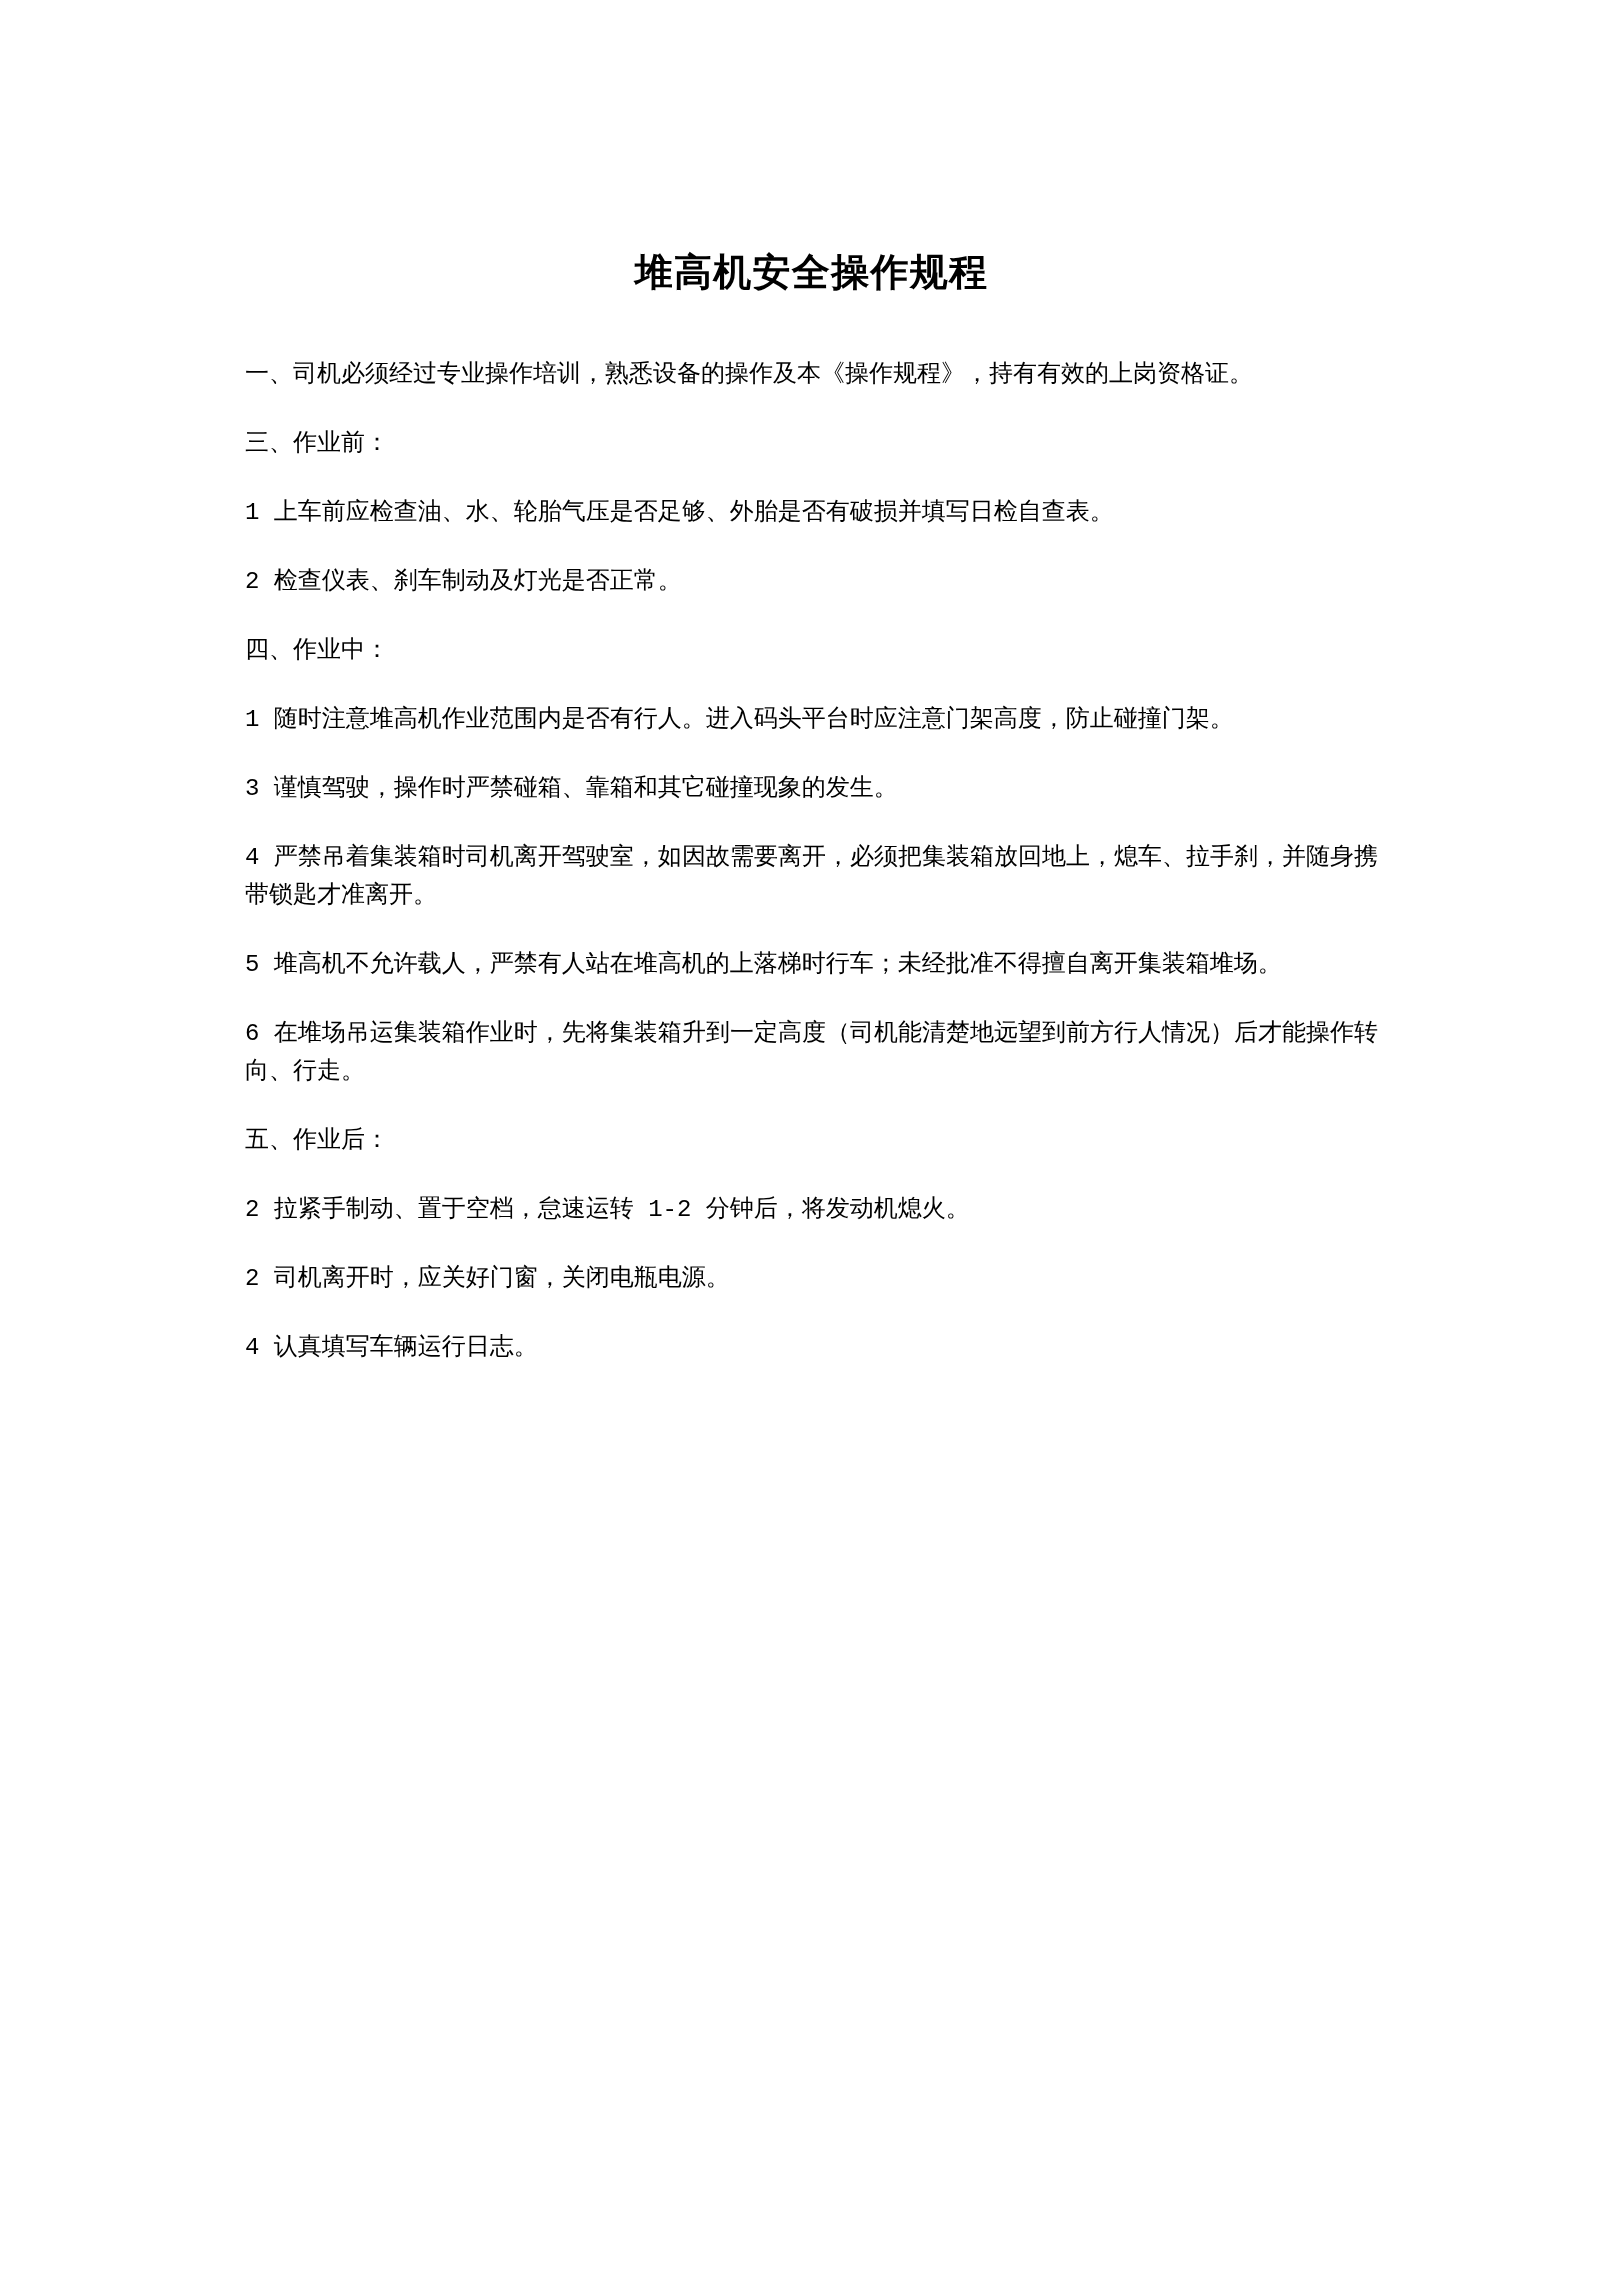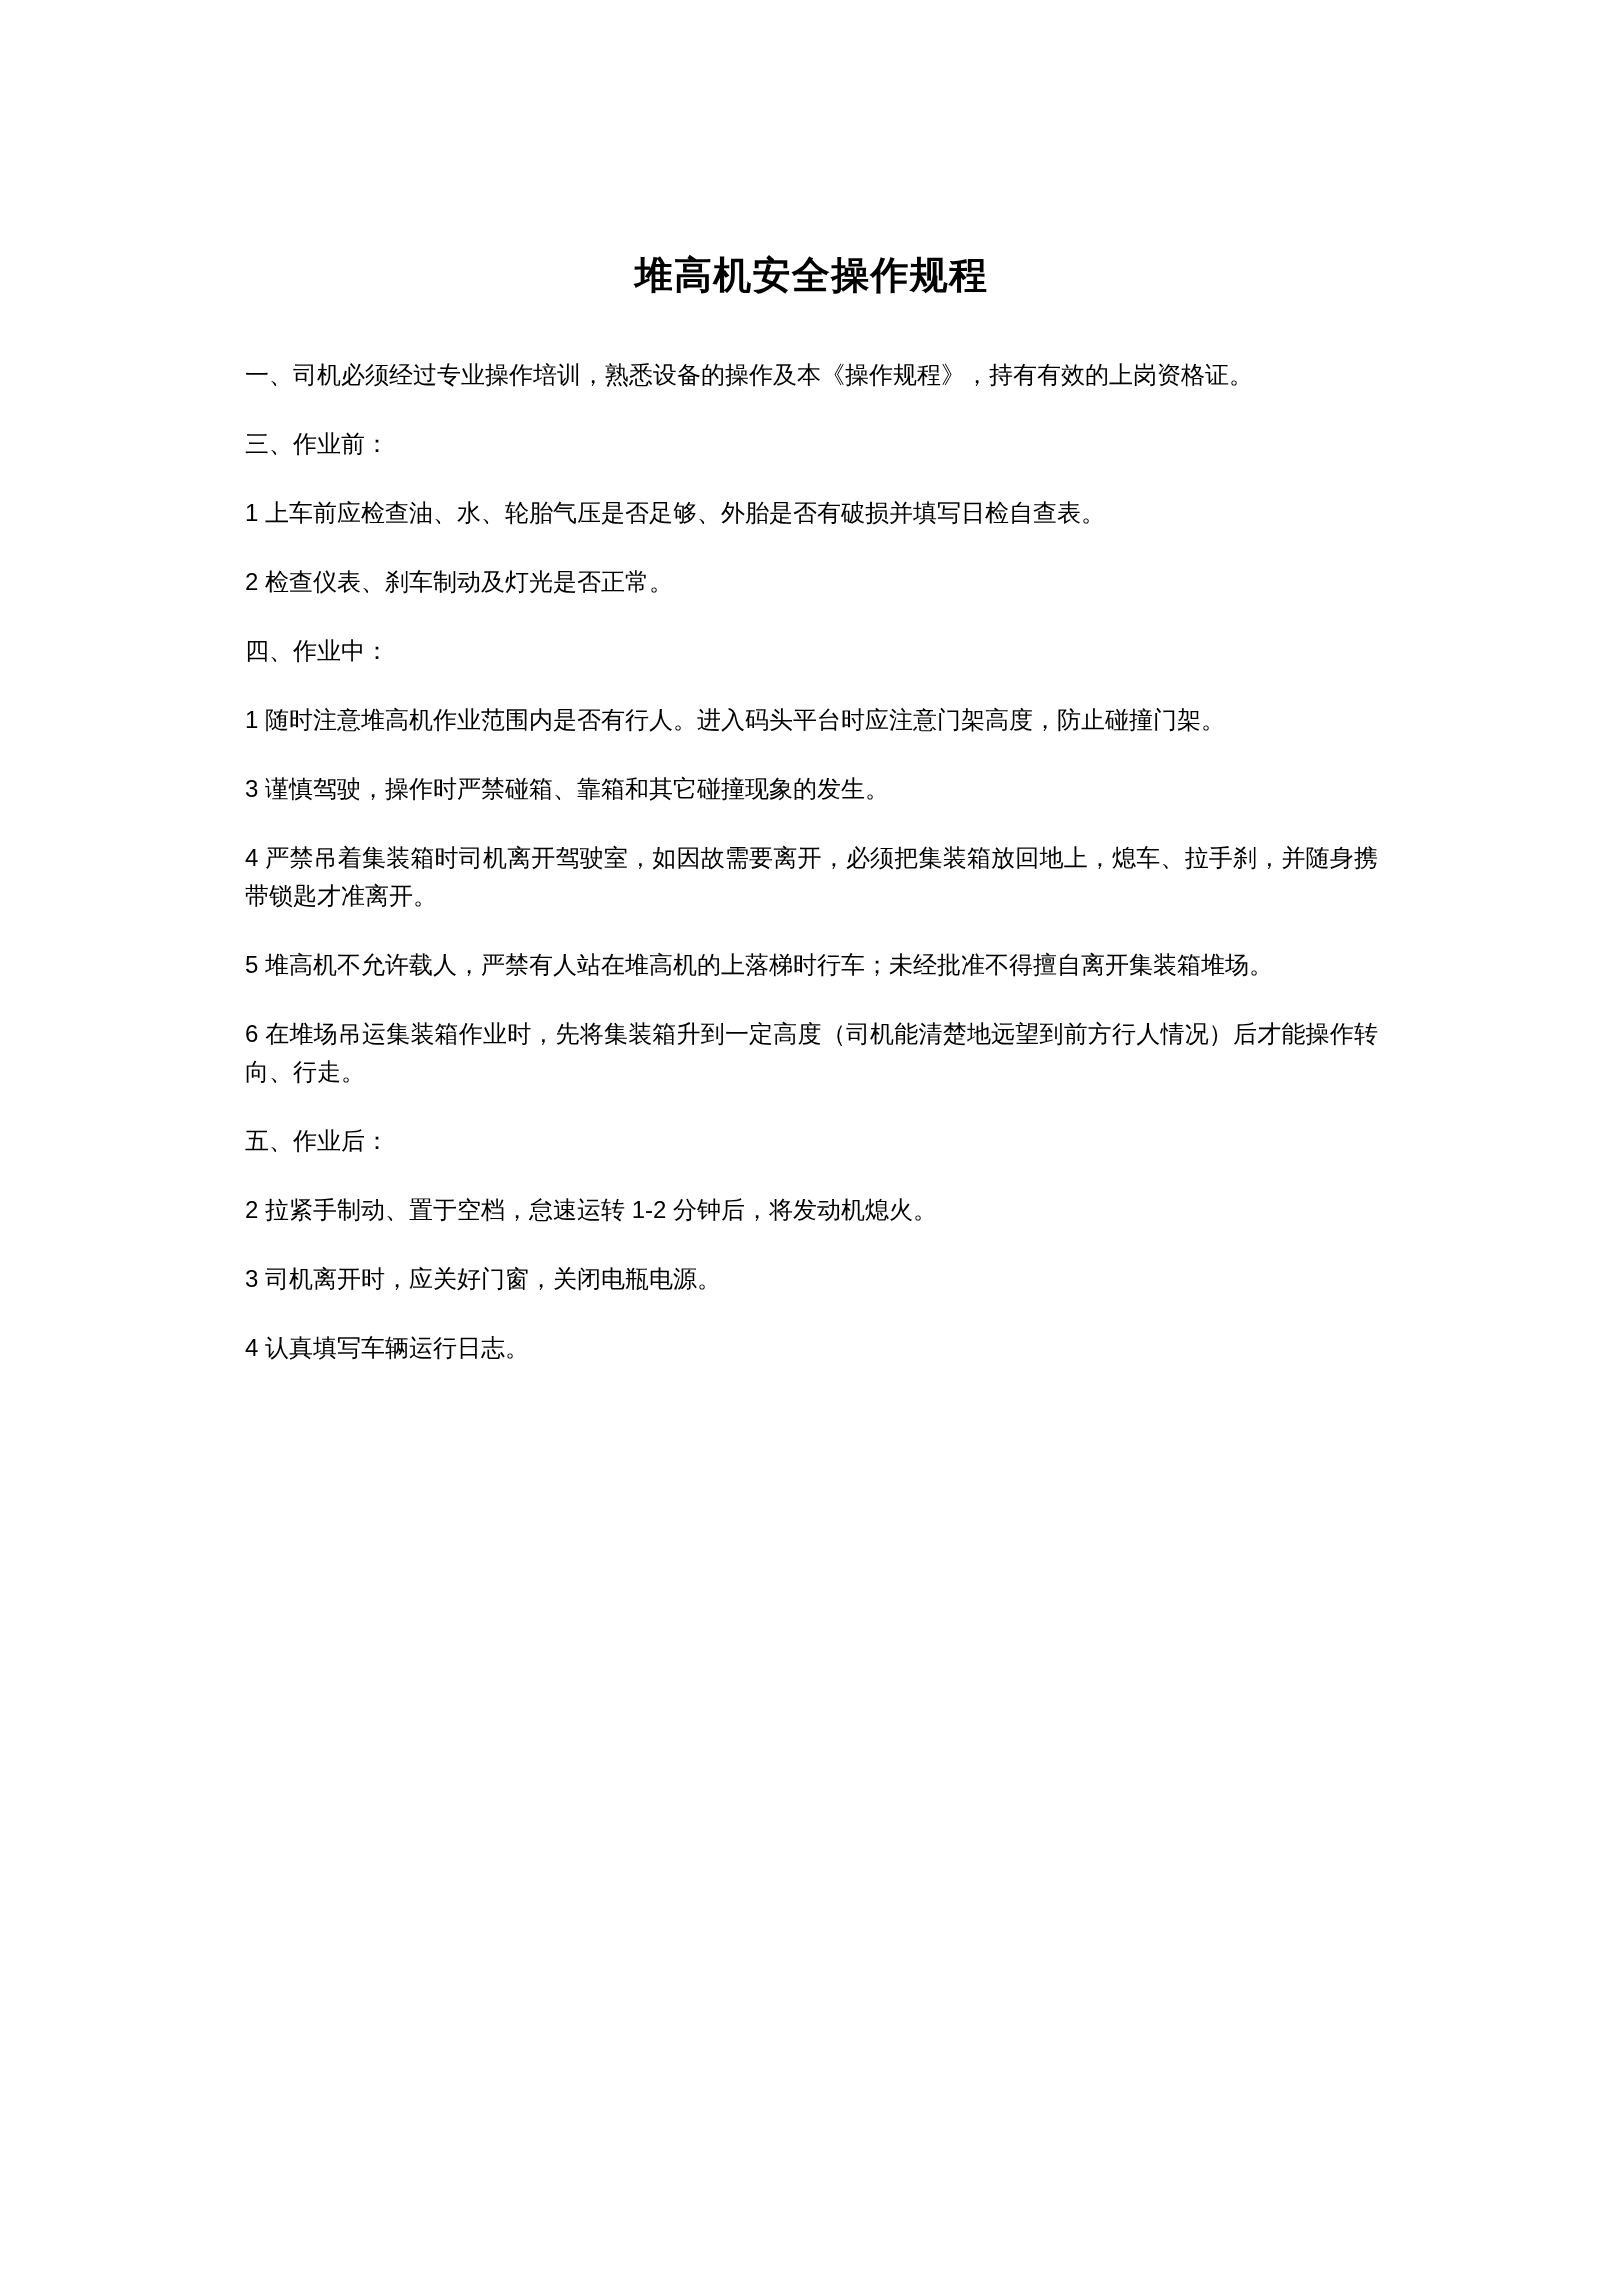--- a/index.html
+++ b/index.html
@@ -5,21 +5,21 @@
   html, body {
     margin: 0;
     padding: 0;
     background: #ffffff;
   }
   .page {
     position: relative;
     width: 1623px;
     height: 2241px;
     background: #ffffff;
-    font-family: Liberation Sans, sans-serif;
+    font-family: Liberation Mono, monospace;
     color: #000000;
     overflow: hidden;
   }
   .content {
     position: absolute;
     left: 245px;
     top: 253px;
     width: 1133px;
   }
   .doc-title {
@@ -50,18 +50,18 @@
       <p class="para">1 上车前应检查油、水、轮胎气压是否足够、外胎是否有破损并填写日检自查表。</p>
       <p class="para">2 检查仪表、刹车制动及灯光是否正常。</p>
       <p class="para">四、作业中：</p>
       <p class="para">1 随时注意堆高机作业范围内是否有行人。进入码头平台时应注意门架高度，防止碰撞门架。</p>
       <p class="para">3 谨慎驾驶，操作时严禁碰箱、靠箱和其它碰撞现象的发生。</p>
       <p class="para">4 严禁吊着集装箱时司机离开驾驶室，如因故需要离开，必须把集装箱放回地上，熄车、拉手刹，并随身携带锁匙才准离开。</p>
       <p class="para">5 堆高机不允许载人，严禁有人站在堆高机的上落梯时行车；未经批准不得擅自离开集装箱堆场。</p>
       <p class="para">6 在堆场吊运集装箱作业时，先将集装箱升到一定高度（司机能清楚地远望到前方行人情况）后才能操作转向、行走。</p>
       <p class="para">五、作业后：</p>
       <p class="para">2 拉紧手制动、置于空档，怠速运转 1-2 分钟后，将发动机熄火。</p>
-      <p class="para">3 司机离开时，应关好门窗，关闭电瓶电源。</p>
+      <p class="para">2 司机离开时，应关好门窗，关闭电瓶电源。</p>
       <p class="para">4 认真填写车辆运行日志。</p>
     </div>
   </div>
 </div>
 
 
 </body></html>

